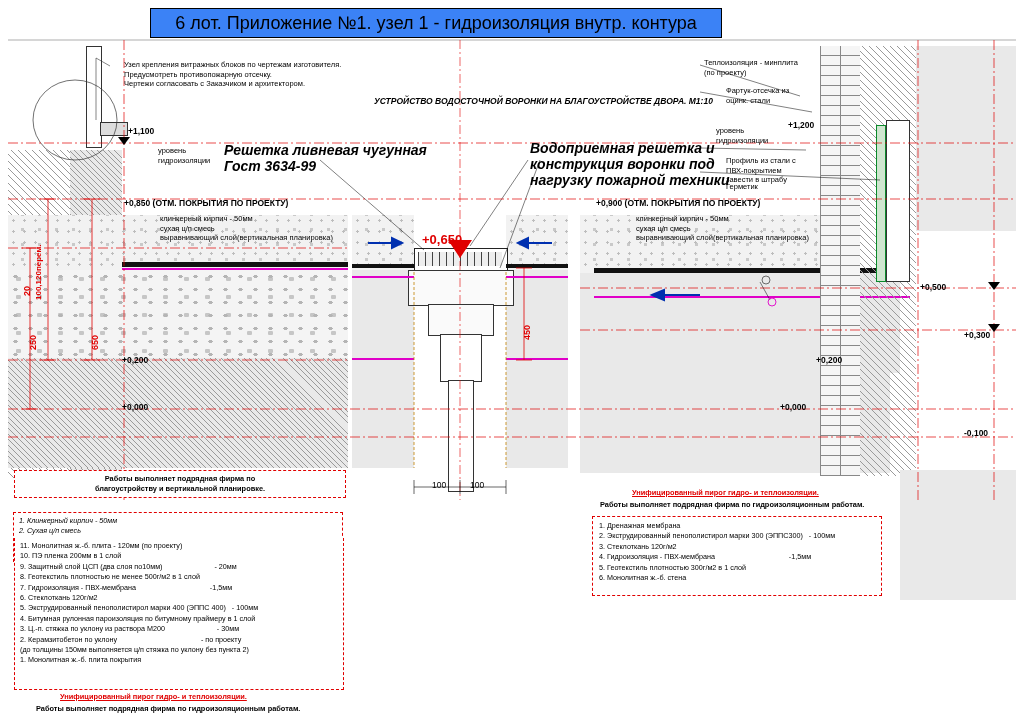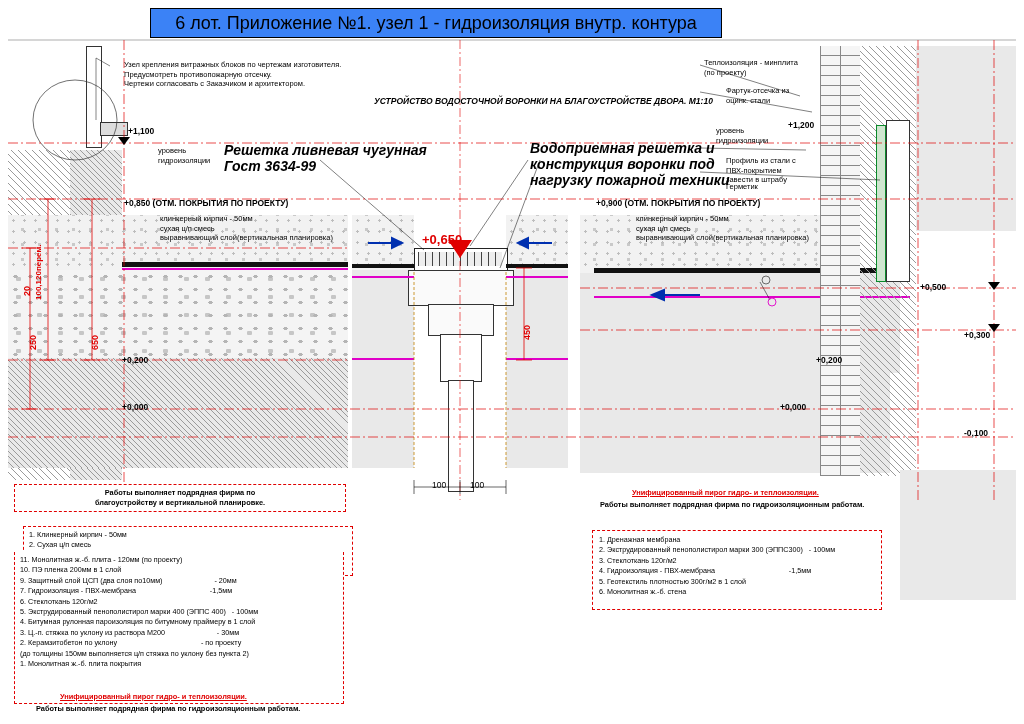--- a/index.html
+++ b/index.html
@@ -5,21 +5,21 @@
   html,body{margin:0;padding:0;background:#ffffff;}
   body{width:1024px;height:724px;position:relative;overflow:hidden;
        font-family:"Liberation Sans",sans-serif;color:#000;}
   .abs{position:absolute;}
   .ttl{left:150px;top:8px;width:570px;height:28px;border:1.5px solid #000;
        display:flex;align-items:center;justify-content:center;
        font-size:18px;font-weight:normal;background:#3b82f6;z-index:40;}
   .txt{font-size:7.5px;line-height:9.5px;white-space:pre;}
   .lbl-b{font-size:8.5px;font-weight:bold;white-space:pre;font-style:italic;}
   .lbl-b-i{font-size:14px;font-weight:bold;font-style:italic;white-space:pre;}
-  .note-box{border:1px dashed #e00000;background:#fff;margin-top:14px;}
+  .note-box{border:1px dashed #e00000;background:#fff;}
   .list{font-size:7.2px;line-height:10.4px;white-space:pre;}
   .dim-red{color:#e00000;font-size:9px;font-weight:bold;}
   .elev{font-size:8.5px;font-weight:bold;}
   svg{position:absolute;left:0;top:0;overflow:visible;}
   .hatch-d{background-image:repeating-linear-gradient(45deg,#9a9a9a 0 0.7px,transparent 0.7px 5px);}
   .hatch-d2{background-image:repeating-linear-gradient(45deg,#9a9a9a 0 0.7px,transparent 0.7px 4px);}
   .grey{background:#e9e9e9;}
   .conc{background:#f2f2f2;
         background-image:radial-gradient(#bdbdbd 1.1px,transparent 1.2px),
                          radial-gradient(#c9c9c9 1.6px,transparent 1.7px);
@@ -214,31 +214,32 @@
 <div class="abs dim-red rot" style="left:22px;top:296px;transform:rotate(-90deg);">20</div>
 <div class="abs dim-red rot" style="left:34px;top:300px;font-size:8px;transform:rotate(-90deg);">100,120перем.</div>
 <div class="abs" style="left:432px;top:480px;font-size:8.5px;">100</div>
 <div class="abs" style="left:470px;top:480px;font-size:8.5px;">100</div>
 
 <div class="abs note-box" style="left:14px;top:470px;width:330px;height:26px;display:flex;align-items:center;justify-content:center;text-align:center;">
   <div class="abs" style="position:relative;font-size:7.4px;font-weight:bold;line-height:10px;white-space:pre;">Работы выполняет подрядная фирма по
 благоустройству и вертикальной планировке.</div>
 </div>
 
-<div class="abs note-box" style="left:23px;top:512px;width:330px;height:50px;padding:3px 5px;box-sizing:border-box;">
+<div class="abs note-box" style="left:13px;top:512px;width:330px;height:50px;padding:3px 5px;box-sizing:border-box;font-style:italic;">
   <div class="list">1. Клинкерный кирпич - 50мм</div>
   <div class="list">2. Сухая ц/п смесь</div>
   <div class="list">3. Выравнивающий слой (вертикальная планировка)</div>
   <div class="list">4. Дренажный слой</div>
 </div>
 
 <div class="abs note-box" style="left:14px;top:538px;width:330px;height:152px;padding:3px 5px;box-sizing:border-box;border-top:none;">
   <div class="list">11. Монолитная ж.-б. плита - 120мм (по проекту)</div>
   <div class="list">10. ПЭ пленка 200мм в 1 слой</div>
   <div class="list">9. Защитный слой ЦСП (два слоя по10мм)                          - 20мм</div>
+  <div class="list">8. Геотекстиль плотностью не менее 500г/м2 в 1 слой</div>
   <div class="list">7. Гидроизоляция - ПВХ-мембрана                                     -1,5мм</div>
   <div class="list">6. Стеклоткань 120г/м2</div>
   <div class="list">5. Экструдированный пенополистирол марки 400 (ЭППС 400)   - 100мм</div>
   <div class="list">4. Битумная рулонная пароизоляция по битумному праймеру в 1 слой</div>
   <div class="list">3. Ц.-п. стяжка по уклону из раствора М200                          - 30мм</div>
   <div class="list">2. Керамзитобетон по уклону                                          - по проекту</div>
   <div class="list">(до толщины 150мм выполняется ц/п стяжка по уклону без пункта 2)</div>
   <div class="list">1. Монолитная ж.-б. плита покрытия</div>
 </div>
 

